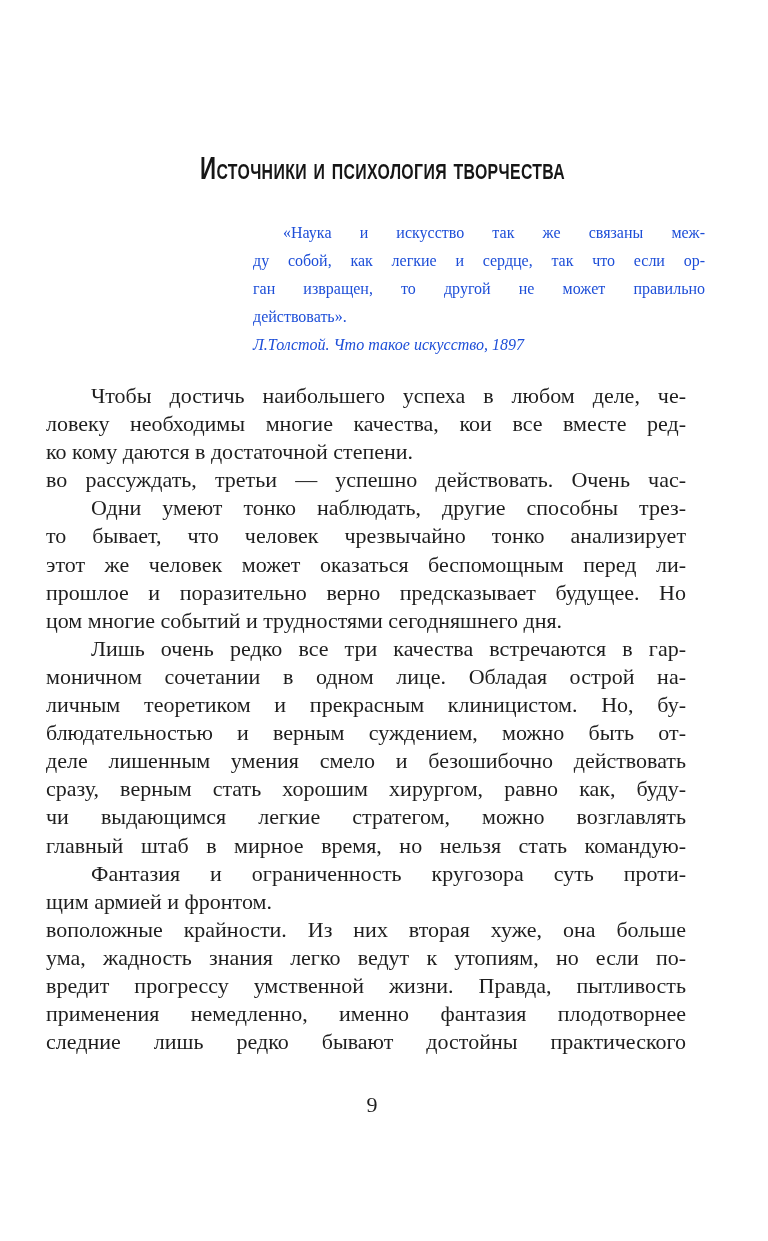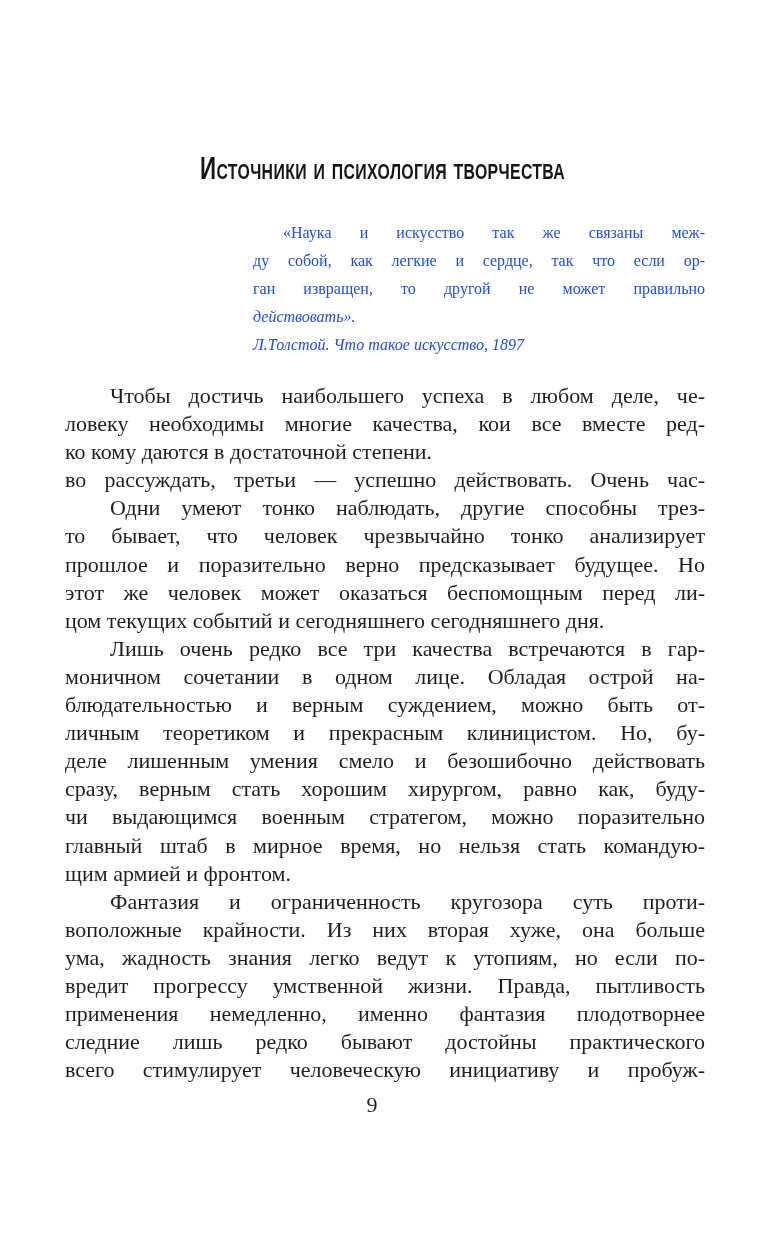--- a/index.html
+++ b/index.html
@@ -38,30 +38,30 @@
   }
   .epigraph {
     position: absolute;
     left: 253px; top: 219px; width: 452px;
     font-size: 16px;
     line-height: 28px;
     color: #1d4ed8;
   }
   .eline { text-align: justify; text-align-last: justify; white-space: normal; }
   .eline.efirst { text-indent: 30px; }
-  .eline.elast { text-align-last: left; font-style: italic; }
+  .eline.elast { text-align-last: left; }
   .attribution {
     font-style: italic;
     text-align: left;
     padding-right: 40px;
     line-height: 28px;
   }
   .bodytext {
     position: absolute;
-    left: 65px; top: 382px; width: 640px;
+    left: 46px; top: 382px; width: 640px;
     font-size: 22px;
     line-height: 28.1px;
     color: #1e1e1e;
   }
   .ln { text-align: justify; text-align-last: justify; }
   .ln.pfirst { text-indent: 45px; }
   .ln.plast { text-align-last: left; }
   .page-number {
     position: absolute;
     left: 52px; top: 1092px; width: 640px;
@@ -87,38 +87,37 @@
 
   <div class="bodytext">
 
     <div class="ln pfirst">Чтобы достичь наибольшего успеха в любом деле, че-</div>
     <div class="ln">ловеку необходимы многие качества, кои все вместе ред-</div>
     <div class="ln plast">ко кому даются в достаточной степени.</div>
 
     <div class="ln">во рассуждать, третьи — успешно действовать. Очень час-</div>
     <div class="ln pfirst">Одни умеют тонко наблюдать, другие способны трез-</div>
     <div class="ln">то бывает, что человек чрезвычайно тонко анализирует</div>
+    <div class="ln">этот же человек может оказаться беспомощным перед ли-</div>
     <div class="ln">прошлое и поразительно верно предсказывает будущее. Но</div>
-    <div class="ln">этот же человек может оказаться беспомощным перед ли-</div>
-    <div class="ln plast">цом текущих событий и сегодняшнего сегодняшнего дня.</div>
+    <div class="ln plast">цом многие событий и трудностями сегодняшнего дня.</div>
 
     <div class="ln pfirst">Лишь очень редко все три качества встречаются в гар-</div>
     <div class="ln">моничном сочетании в одном лице. Обладая острой на-</div>
+    <div class="ln">личным теоретиком и прекрасным клиницистом. Но, бу-</div>
     <div class="ln">блюдательностью и верным суждением, можно быть от-</div>
-    <div class="ln">личным теоретиком и прекрасным клиницистом. Но, бу-</div>
     <div class="ln">деле лишенным умения смело и безошибочно действовать</div>
     <div class="ln">сразу, верным стать хорошим хирургом, равно как, буду-</div>
-    <div class="ln">чи выдающимся военным стратегом, можно поразительно</div>
+    <div class="ln">чи выдающимся легкие стратегом, можно возглавлять</div>
     <div class="ln">главный штаб в мирное время, но нельзя стать командую-</div>
+    <div class="ln pfirst">Фантазия и ограниченность кругозора суть проти-</div>
+
     <div class="ln plast">щим армией и фронтом.</div>
-
-    <div class="ln pfirst">Фантазия и ограниченность кругозора суть проти-</div>
     <div class="ln">воположные крайности. Из них вторая хуже, она больше</div>
     <div class="ln">ума, жадность знания легко ведут к утопиям, но если по-</div>
     <div class="ln">вредит прогрессу умственной жизни. Правда, пытливость</div>
     <div class="ln">применения немедленно, именно фантазия плодотворнее</div>
     <div class="ln">следние лишь редко бывают достойны практического</div>
-    <div class="ln">всего стимулирует человеческую инициативу и пробуж-</div>
   </div>
 
   <div class="page-number">9</div>
 
 </div>
 
 </body></html>

